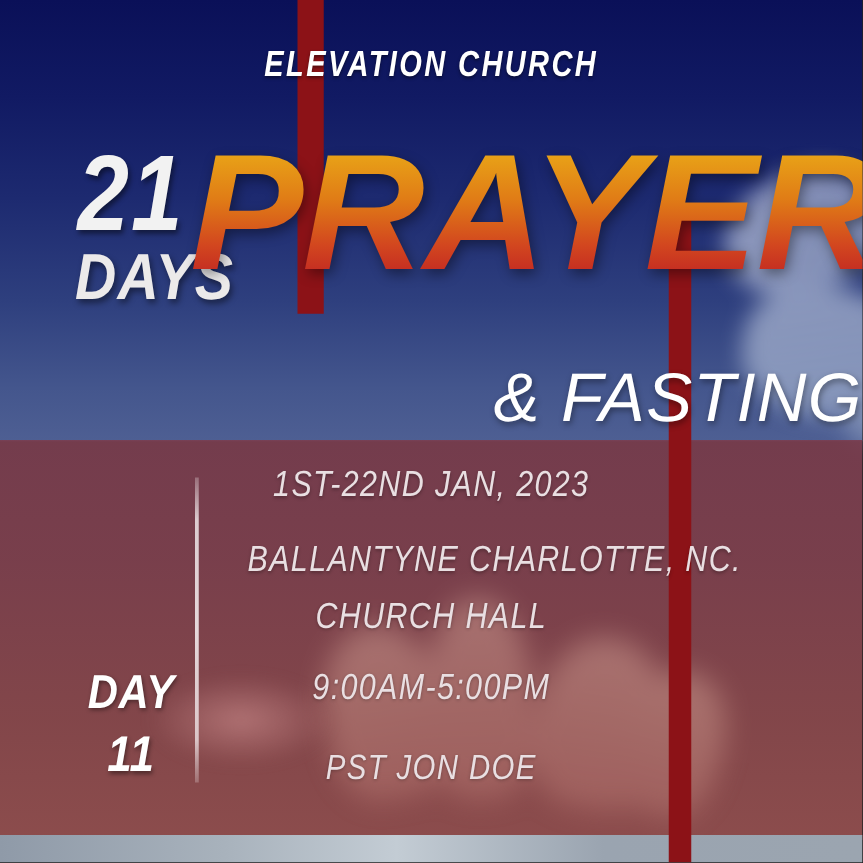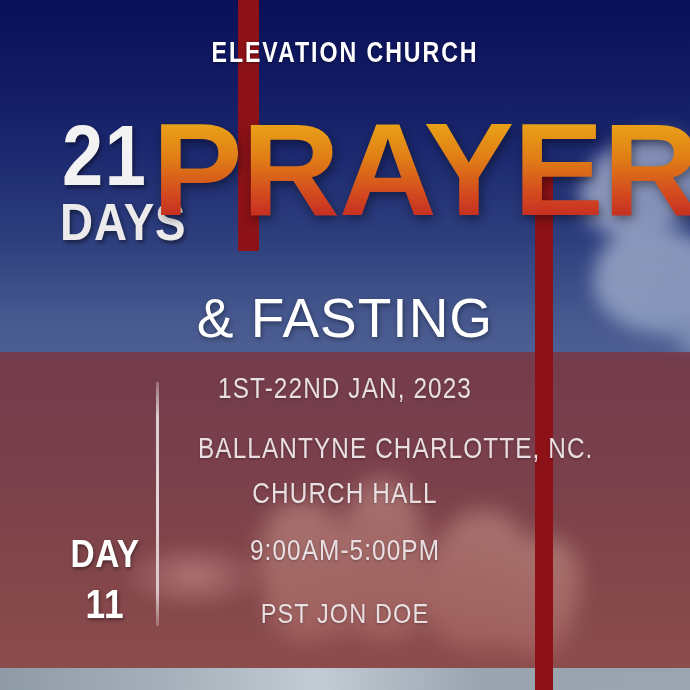--- a/index.html
+++ b/index.html
@@ -9,20 +9,21 @@
     background: #222;
   }
 
   #flyer {
     position: relative;
     width: 690px;
     height: 690px;
     overflow: hidden;
     font-family: "Liberation Sans", sans-serif;
     user-select: none;
+    font-style: italic;
   }
 
   
 
   .bg-top {
     position: absolute;
     left: 0; top: 0;
     width: 690px; height: 353px;
     background: linear-gradient(to bottom,
         #0a1058 0%,
@@ -189,21 +190,21 @@
     background-clip: text;
     color: transparent;
     -webkit-text-fill-color: transparent;
     filter: drop-shadow(2px 4px 5px rgba(0,0,0,.40));
   }
 
   .fasting {
     position: absolute;
     left: 0; top: 286px;
     width: 690px;
-    text-align: center;
+    text-align: right;
     color: #ffffff;
     font-size: 55px;
     font-weight: normal;
     letter-spacing: 1px;
     text-shadow: 1px 2px 5px rgba(0,0,0,.40);
   }
 
   
 
   .divider {

